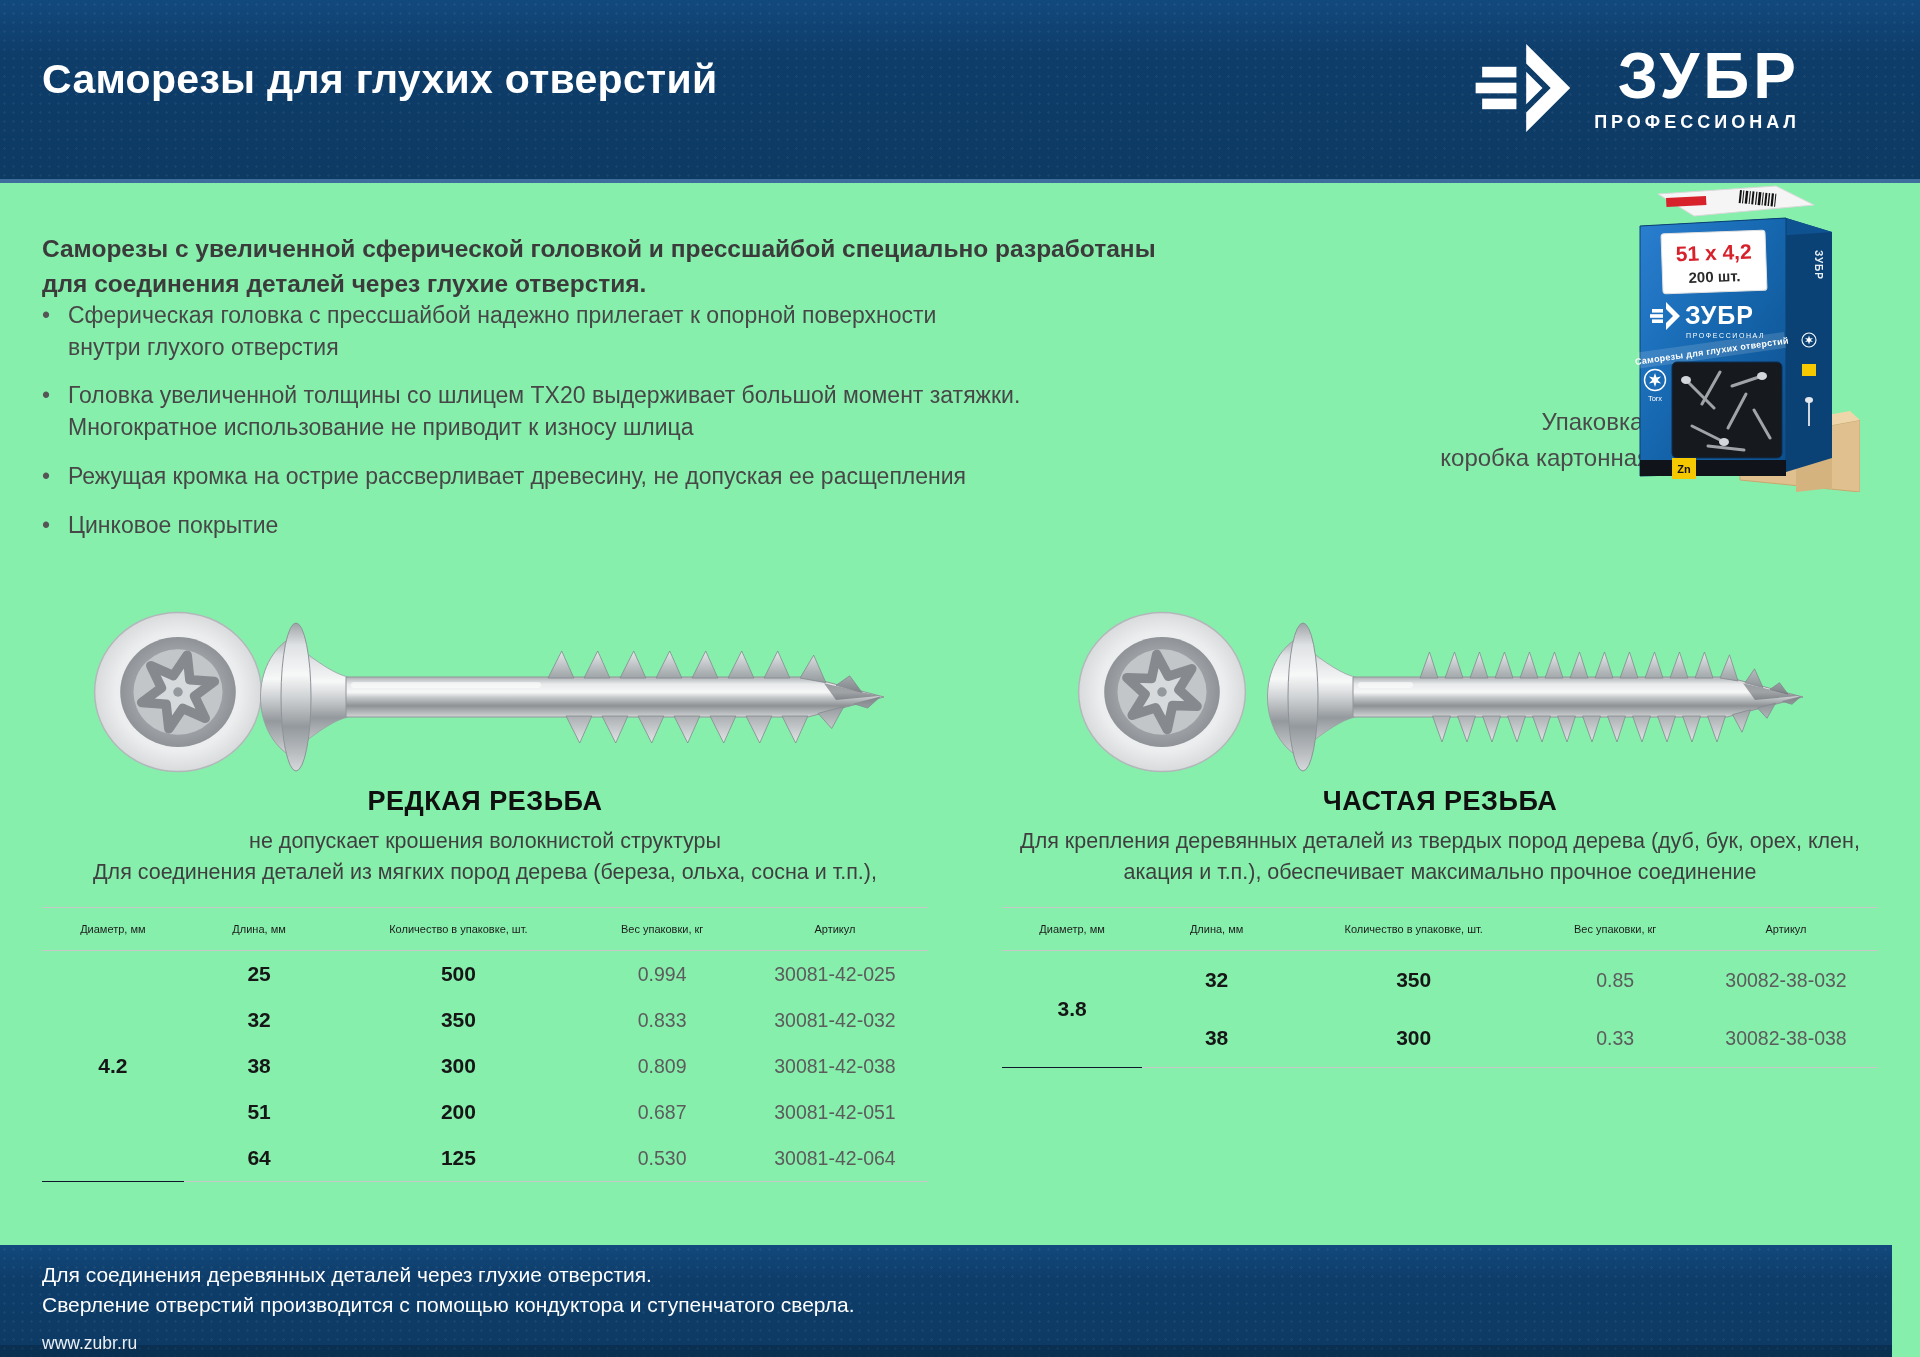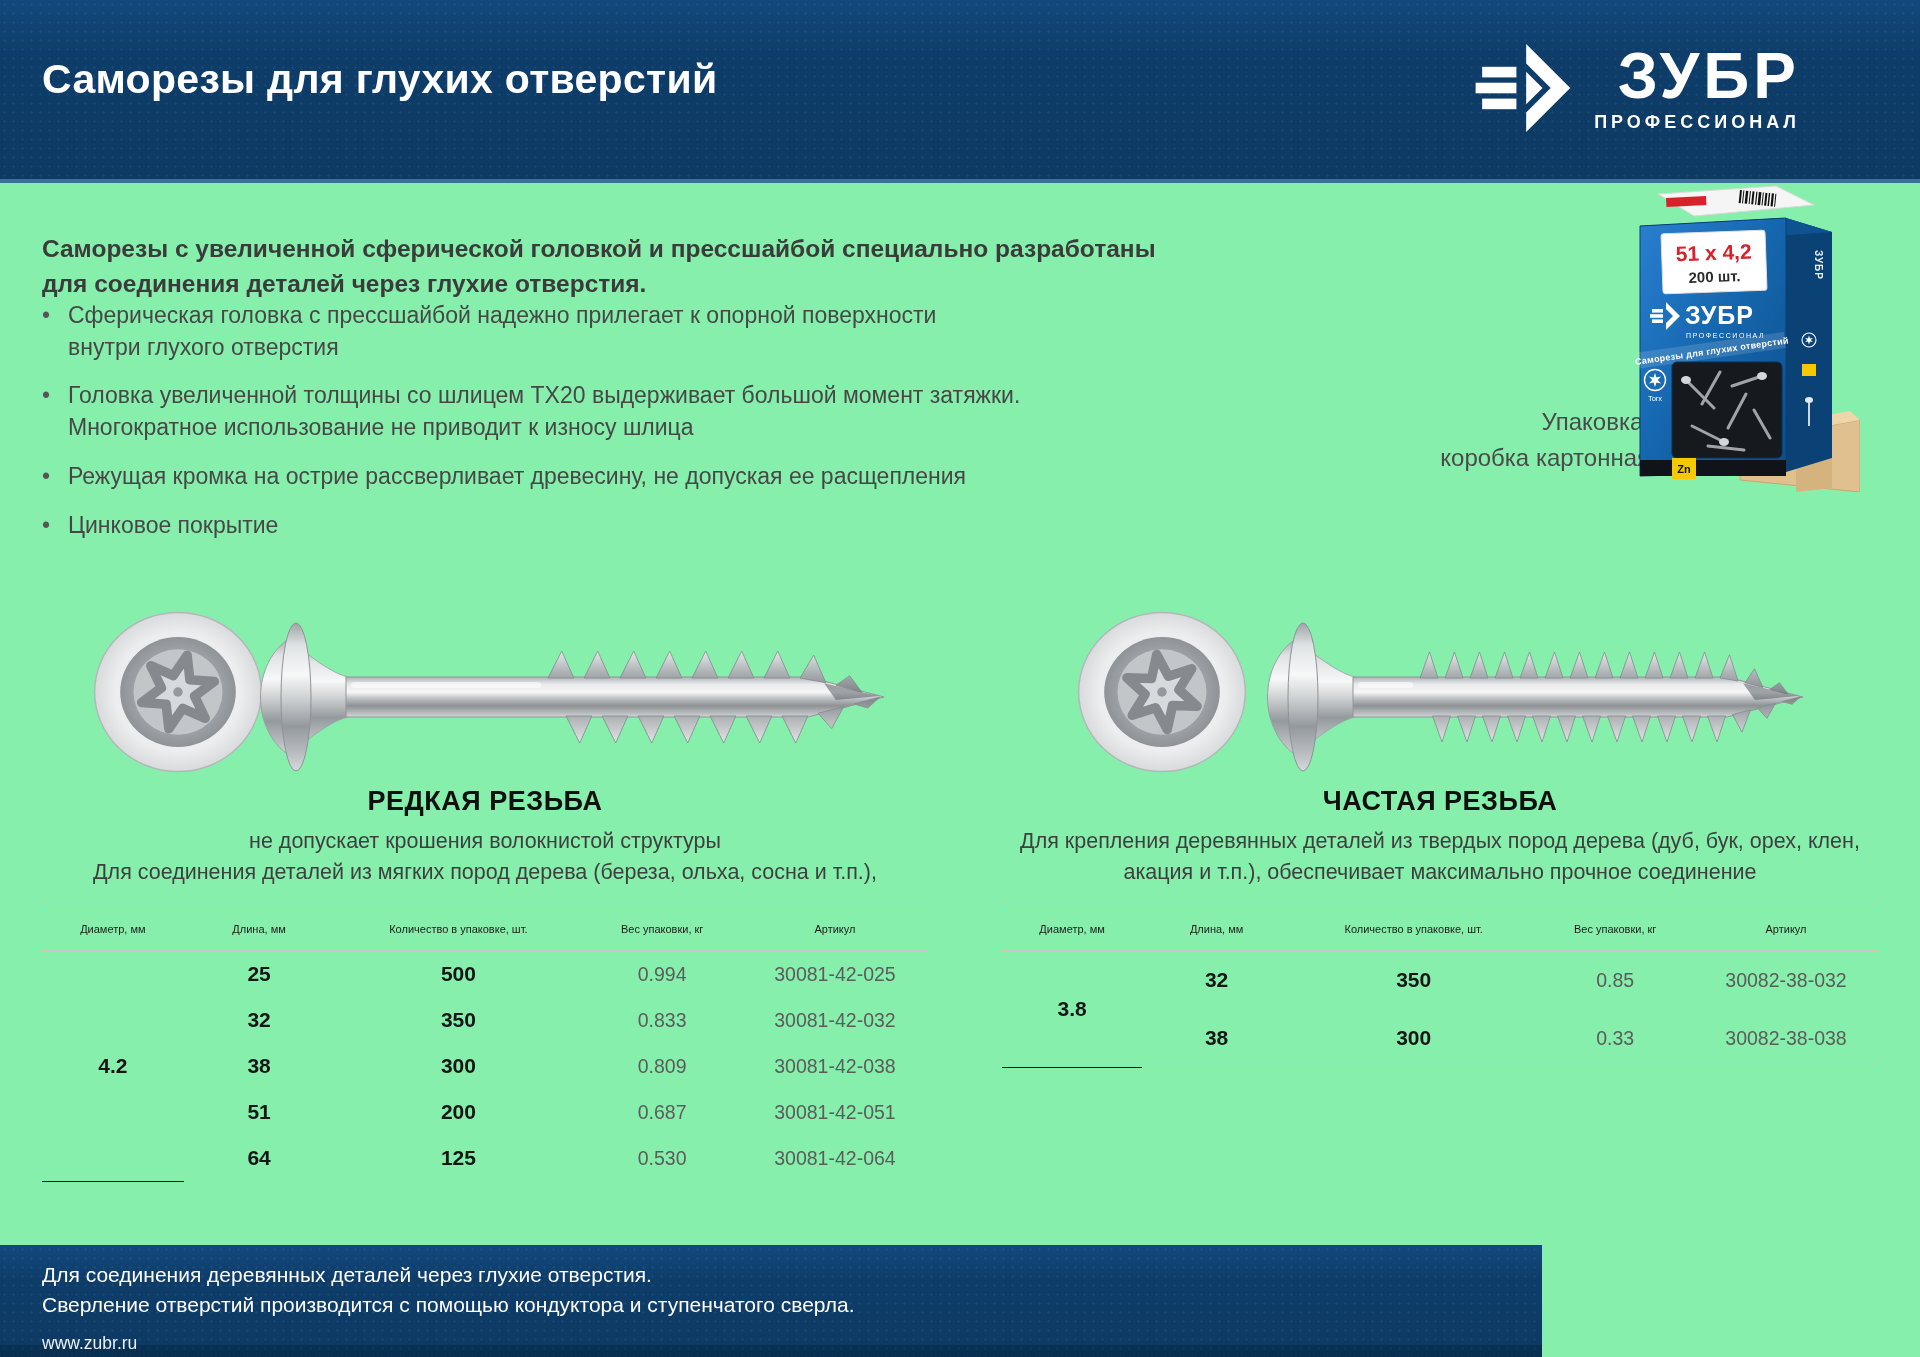--- a/index.html
+++ b/index.html
@@ -55,21 +55,21 @@
   .spec-table td{text-align:center;vertical-align:middle;}
   .spec-left  .spec-table td{padding:11px 4px;}
   .spec-right .spec-table td{padding:17px 4px;}
   .spec-table td.num{font-size:21px;font-weight:700;color:#161616;}
   .spec-table td.light{font-size:19.5px;color:#5c5c5c;}
   .spec-table td.dia{font-size:21px;font-weight:700;color:#161616;}
   .spec-table tbody tr:last-child td{border-bottom:1px solid #c9c9c9;}
   .spec-table td.dia{border-bottom:1px solid #0f172a;}
 
   
-  footer.page-footer{position:absolute;left:0;top:1245px;width:1542px;height:112px;
+  footer.page-footer{position:absolute;left:0;top:1245px;width:1892px;height:112px;
       box-sizing:border-box;padding:15px 42px 0 42px;
       box-shadow:inset 0 -12px 0 rgba(0,0,0,0.18);}
   .footer-line{margin:0;font-size:21px;line-height:1.43;color:#ffffff;}
   .site{margin-top:13px;font-size:17.5px;color:#e9eff5;}
 </style>
 </head>
 <body>
 
 <div class="page">
 

